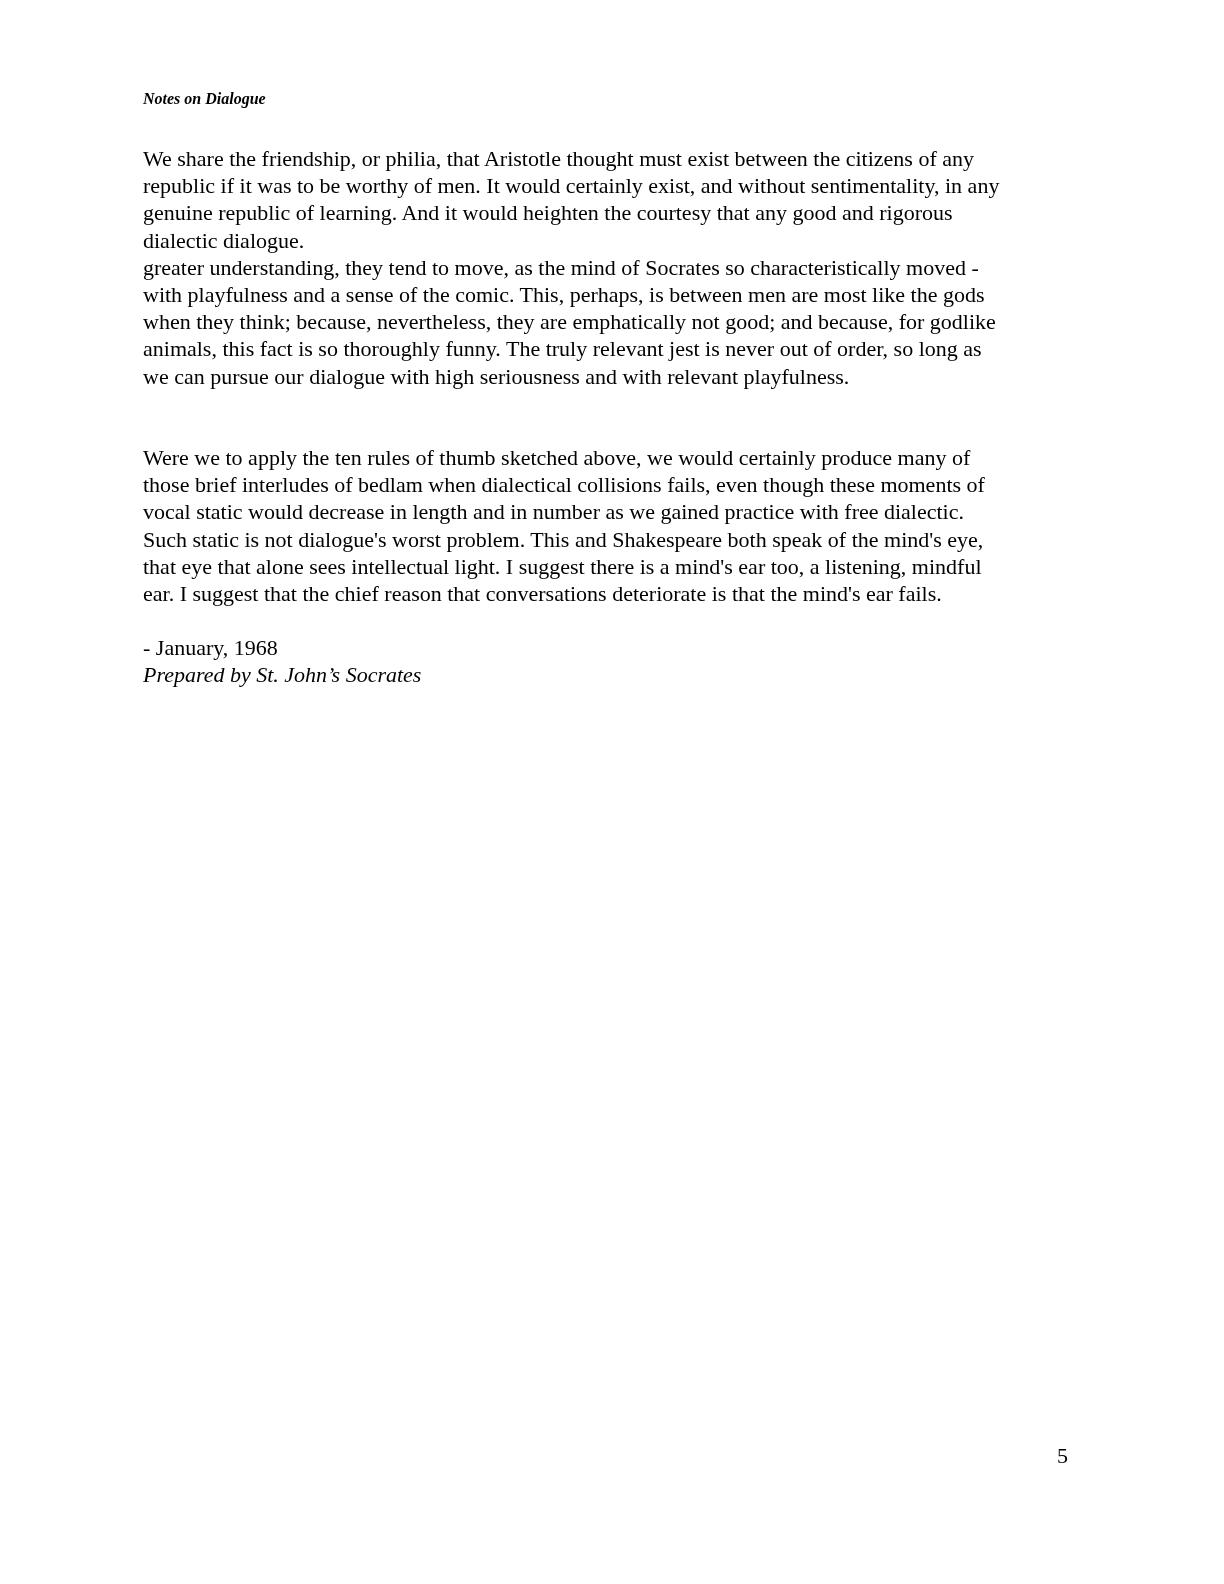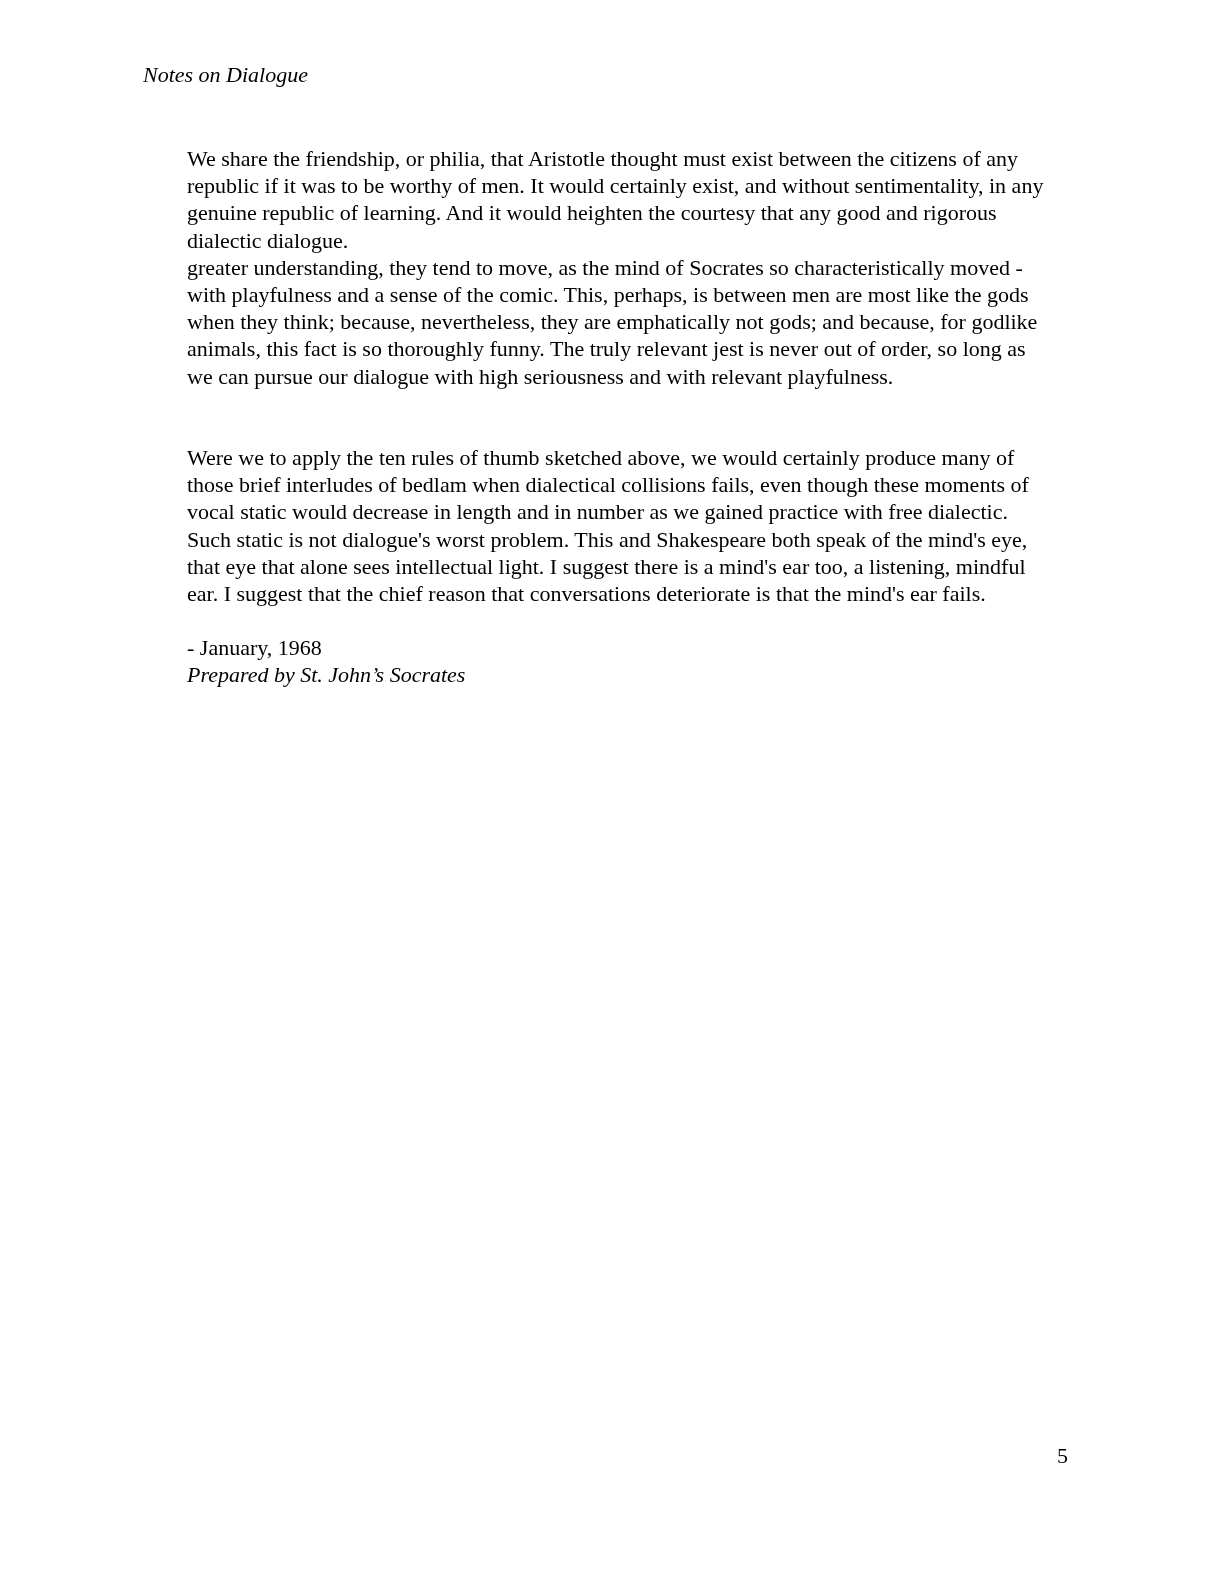--- a/index.html
+++ b/index.html
@@ -10,33 +10,33 @@
   body {
     width: 1224px;
     height: 1584px;
     position: relative;
     font-family: "Liberation Serif", "DejaVu Serif", serif;
     color: #000000;
   }
   .header-title {
     position: absolute;
     left: 143px;
-    top: 61px;
-    font-size: 22px;
+    top: 85px;
+    font-size: 16px;
     font-style: italic;
     line-height: 27px;
     white-space: nowrap;
+    font-weight: bold;
   }
   .body-block {
     position: absolute;
     left: 143px;
     width: 960px;
     font-size: 22px;
     line-height: 27.2px;
-    margin-left: 44px;
   }
   .line {
     display: block;
     white-space: nowrap;
   }
   .italic { font-style: italic; }
   .page-number {
     position: absolute;
     left: 1057px;
     top: 1442px;
@@ -49,21 +49,21 @@
 
 <div class="header-title">Notes on Dialogue</div>
 
 <div class="body-block" style="top:145px;">
   <span class="line">We share the friendship, or philia, that Aristotle thought must exist between the citizens of any</span>
   <span class="line">republic if it was to be worthy of men. It would certainly exist, and without sentimentality, in any</span>
   <span class="line">genuine republic of learning. And it would heighten the courtesy that any good and rigorous</span>
   <span class="line">dialectic dialogue.</span>
   <span class="line">greater understanding, they tend to move, as the mind of Socrates so characteristically moved -</span>
   <span class="line">with playfulness and a sense of the comic. This, perhaps, is between men are most like the gods</span>
-  <span class="line">when they think; because, nevertheless, they are emphatically not gods; and because, for godlike</span>
+  <span class="line">when they think; because, nevertheless, they are emphatically not good; and because, for godlike</span>
   <span class="line">animals, this fact is so thoroughly funny. The truly relevant jest is never out of order, so long as</span>
   <span class="line">we can pursue our dialogue with high seriousness and with relevant playfulness.</span>
 </div>
 
 <div class="body-block" style="top:444px;">
   <span class="line">Were we to apply the ten rules of thumb sketched above, we would certainly produce many of</span>
   <span class="line">those brief interludes of bedlam when dialectical collisions fails, even though these moments of</span>
   <span class="line">vocal static would decrease in length and in number as we gained practice with free dialectic.</span>
   <span class="line">Such static is not dialogue's worst problem. This and Shakespeare both speak of the mind's eye,</span>
   <span class="line">that eye that alone sees intellectual light. I suggest there is a mind's ear too, a listening, mindful</span>

